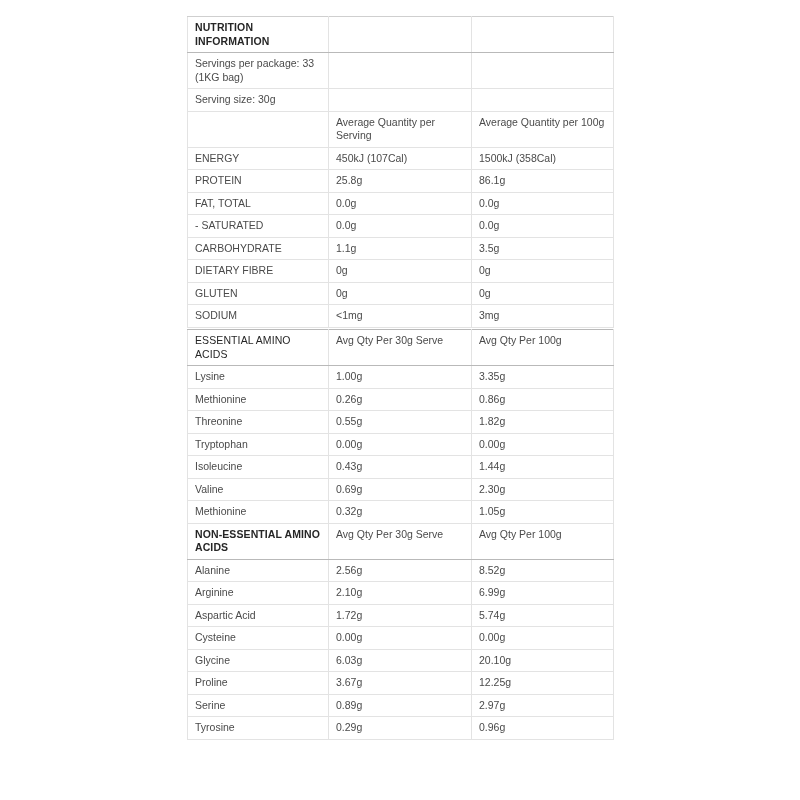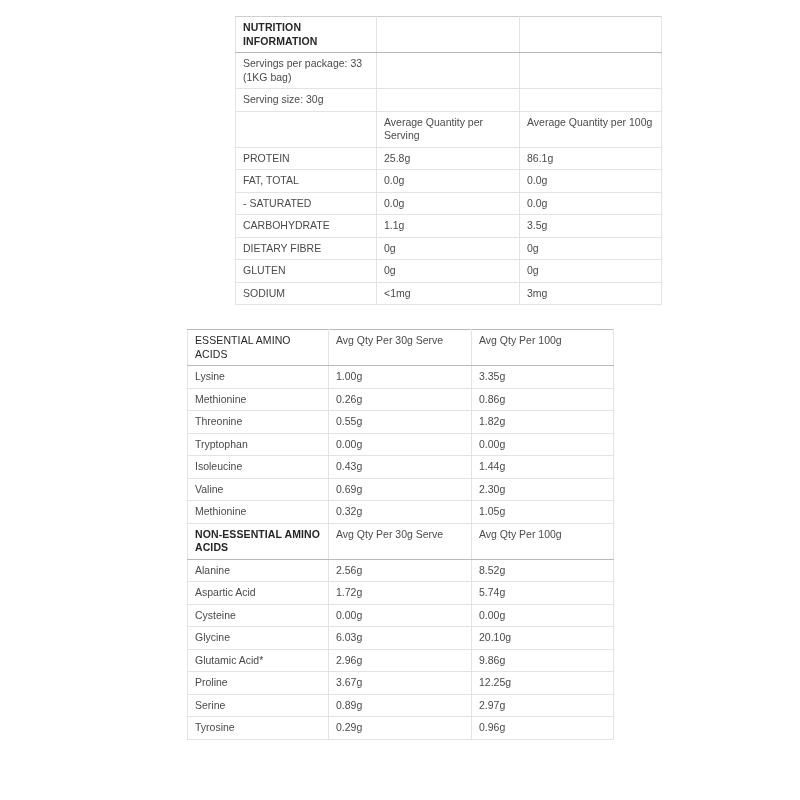--- a/index.html
+++ b/index.html
@@ -22,21 +22,21 @@
     box-sizing: border-box;
   }
 
   .panel {
     position: absolute;
     left: 187px;
     width: 426px;
     box-sizing: border-box;
   }
 
-  #nutrition-panel { top: 16px; margin-left: 48px; }
+  #nutrition-panel { top: 16px; }
   #amino-panel     { top: 329px; }
 
   table.nutri {
     width: 100%;
     border-collapse: collapse;
     table-layout: fixed;
     background: #ffffff;
   }
 
   table.nutri col.c-label { width: 141px; }
@@ -101,20 +101,25 @@
           </tr>
           <tr>
             <td class="label">Serving size:  30g</td>
             <td class="value"></td>
             <td class="value"></td>
           </tr>
           <tr class="tall">
             <td class="label"></td>
             <td class="value">Average Quantity per Serving</td>
             <td class="value">Average Quantity per 100g</td>
+          </tr>
+          <tr>
+            <td class="label">ENERGY</td>
+            <td class="value">450kJ (107Cal)</td>
+            <td class="value">1500kJ (358Cal)</td>
           </tr>
           <tr>
             <td class="label">PROTEIN</td>
             <td class="value">25.8g</td>
             <td class="value">86.1g</td>
           </tr>
           <tr>
             <td class="label">FAT, TOTAL</td>
             <td class="value">0.0g</td>
             <td class="value">0.0g</td>
@@ -200,40 +205,40 @@
             <td class="label" style="font-weight: bold;">NON-ESSENTIAL AMINO ACIDS</td>
             <td class="value">Avg Qty Per 30g Serve</td>
             <td class="value">Avg Qty Per 100g</td>
           </tr>
           <tr>
             <td class="label">Alanine</td>
             <td class="value">2.56g</td>
             <td class="value">8.52g</td>
           </tr>
           <tr>
+            <td class="label">Arginine</td>
+            <td class="value">2.10g</td>
+            <td class="value">6.99g</td>
+          </tr>
+          <tr>
             <td class="label">Aspartic Acid</td>
             <td class="value">1.72g</td>
             <td class="value">5.74g</td>
           </tr>
           <tr>
             <td class="label">Cysteine</td>
             <td class="value">0.00g</td>
             <td class="value">0.00g</td>
           </tr>
           <tr>
             <td class="label">Glycine</td>
             <td class="value">6.03g</td>
             <td class="value">20.10g</td>
           </tr>
           <tr>
-            <td class="label">Glutamic Acid*</td>
-            <td class="value">2.96g</td>
-            <td class="value">9.86g</td>
-          </tr>
-          <tr>
             <td class="label">Proline</td>
             <td class="value">3.67g</td>
             <td class="value">12.25g</td>
           </tr>
           <tr>
             <td class="label">Serine</td>
             <td class="value">0.89g</td>
             <td class="value">2.97g</td>
           </tr>
           <tr>

